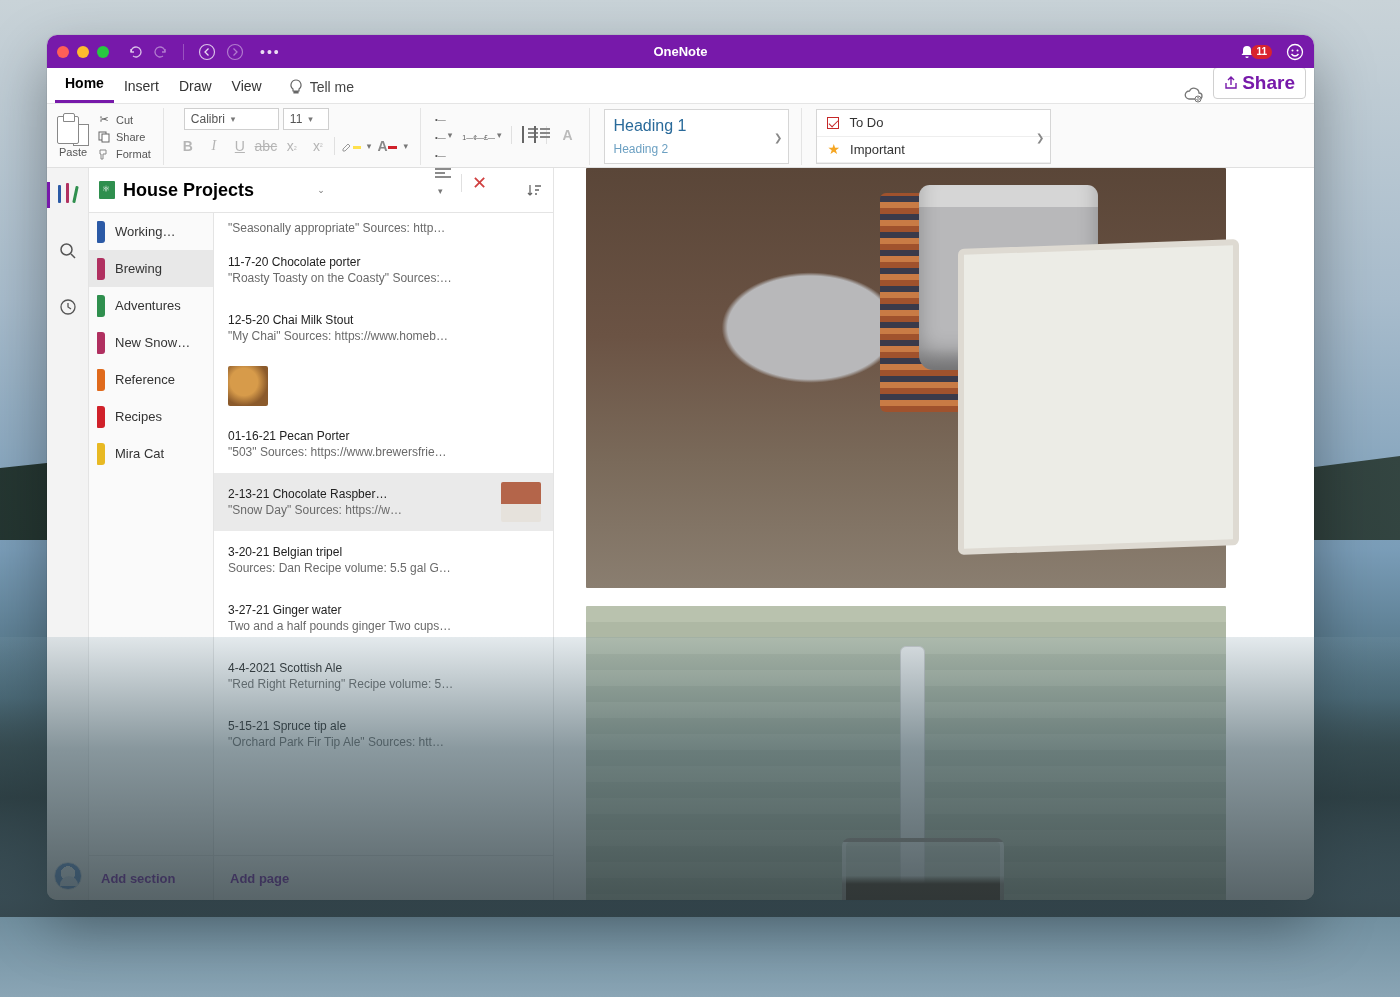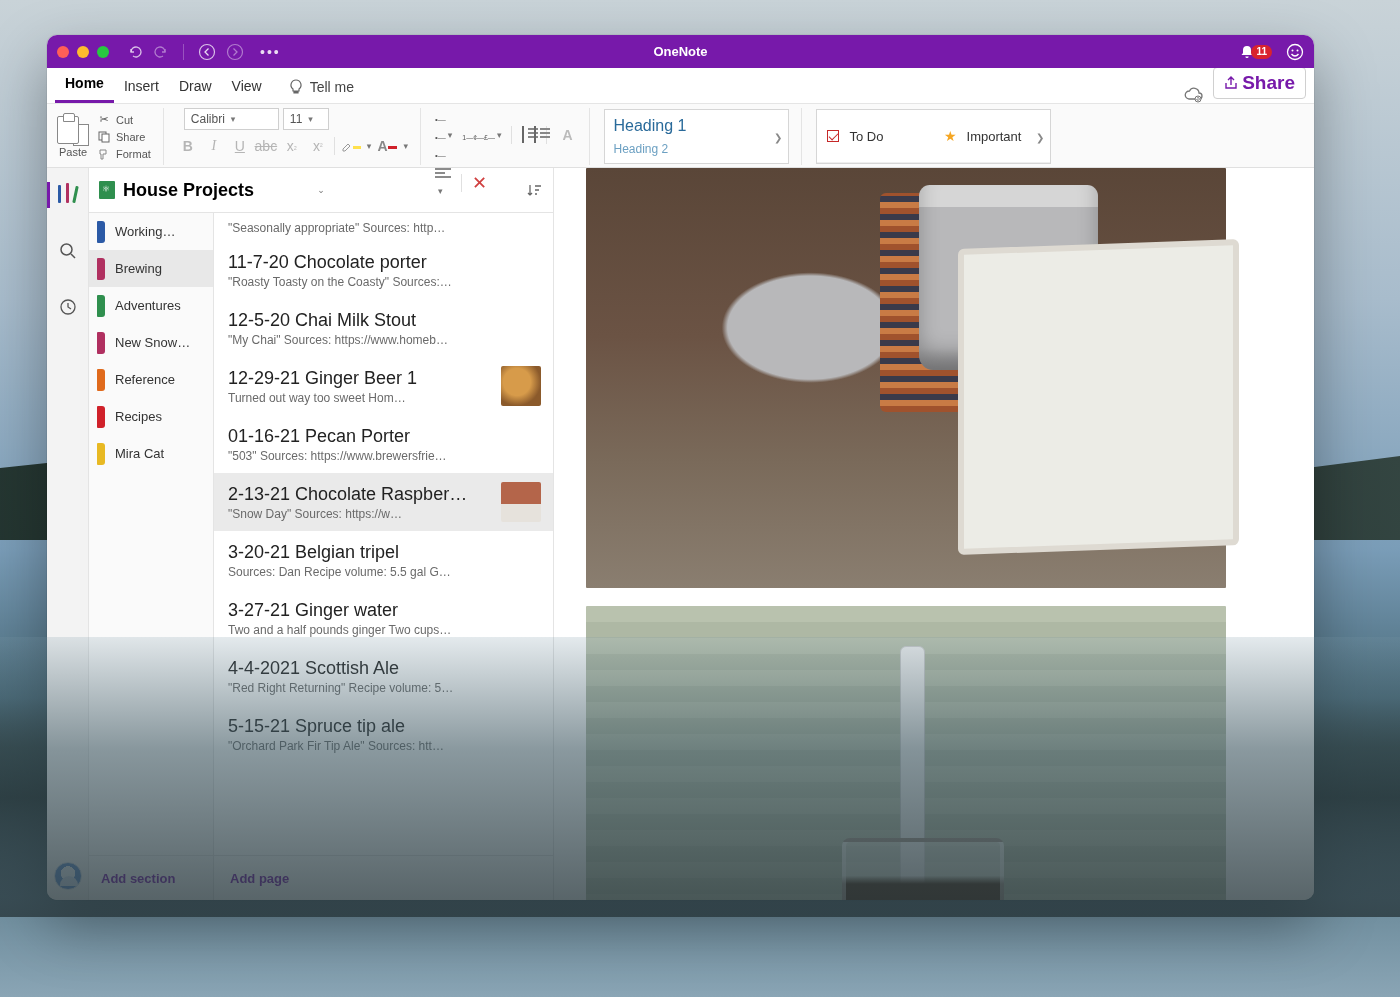--- a/index.html
+++ b/index.html
@@ -90,21 +90,21 @@
 .indent-ic { width:18px; height:14px; border-left:2px solid #666; position:relative; }
 .indent-ic::before,.indent-ic::after { content:""; position:absolute; height:1.5px; background:#888; }
 .indent-ic::before { top:2px; left:4px; width:10px; }
 .indent-ic::after { top:6px; left:4px; width:10px; box-shadow: 0 4px 0 #888; }
 .color-bar { display:block; width:14px; height:3px; margin-top:2px; }
 .x-btn { color:#d04040; font-size:18px; font-weight:300; }
 .styles-box { border:1px solid #d6d6d6; background:#fff; width:185px; height:55px; padding:4px 8px; display:flex; flex-direction:column; justify-content:space-around; position:relative; }
 .heading1 { color:#296a9a; font-size:16px; }
 .heading2 { color:#6ca0c2; font-size:12px; }
 .styles-box .more { position:absolute; right:6px; top:50%; transform:translateY(-50%); color:#888; font-size:10px; }
-.tags-box { border:1px solid #d6d6d6; background:#fff; width:235px; height:55px; display:flex; flex-direction:row; position:relative; }
+.tags-box { border:1px solid #d6d6d6; background:#fff; width:235px; height:55px; display:flex; flex-direction:column; position:relative; }
 .tag-row { flex:1; display:flex; align-items:center; gap:10px; padding:0 10px; font-size:13px; color:#333; border-bottom:1px solid #eee; }
 .tag-row:last-child { border-bottom:none; }
 .todo-box { width:12px; height:12px; border:1.5px solid #c62828; position:relative; }
 .todo-box::after { content:""; position:absolute; left:1px; top:2px; width:8px; height:4px; border-left:1.5px solid #c62828; border-bottom:1.5px solid #c62828; transform:rotate(-45deg); }
 .star { color:#f5a623; font-size:14px; }
 .tags-box .more { position:absolute; right:6px; top:50%; transform:translateY(-50%); color:#888; font-size:10px; }
 
 
 .main { flex:1; display:flex; min-height:0; }
 .vtabs { width:42px; background:#f3f3f3; border-right:1px solid #e4e4e4; display:flex; flex-direction:column; align-items:center; padding-top:10px; gap:22px; position:relative; }
@@ -128,21 +128,21 @@
 .nav-header .title { font-size:18px; font-weight:600; flex:1; white-space:nowrap; overflow:hidden; text-overflow:ellipsis; }
 .sort-ic { color:#666; }
 .nav-body { flex:1; display:flex; min-height:0; }
 
 .pages { flex:1; display:flex; flex-direction:column; background:#fff; border-left:0; }
 .page-item { padding:8px 12px 8px 14px; border-bottom:0; cursor:pointer; display:flex; gap:10px; align-items:center; }
 .page-item:not(.cutoff){ min-height:58px; }
 .page-item.cutoff { padding-top:2px; padding-bottom:6px; }
 .page-item.selected { background:#eaeaea; }
 .page-text { flex:1; min-width:0; }
-.page-title { font-size:18px; color:#222; white-space:nowrap; overflow:hidden; text-overflow:ellipsis; }
+.page-title { font-size:12px; color:#222; white-space:nowrap; overflow:hidden; text-overflow:ellipsis; }
 .page-sub { font-size:12px; color:#6a6a6a; white-space:nowrap; overflow:hidden; text-overflow:ellipsis; margin-top:2px; }
 .thumb { width:40px; height:40px; border-radius:2px; flex-shrink:0; }
 .thumb.ginger { background: radial-gradient(circle at 40% 40%, #d79b4a 0 40%, #8b5a2b 70%); }
 .thumb.blue { background: linear-gradient(135deg,#2a5aa0,#4a8ad0); position:relative; overflow:hidden; }
 .thumb.blue::after { content:""; position:absolute; inset:6px; background:rgba(255,220,120,.35); }
 .thumb.rasp { background: linear-gradient(180deg,#b4654a 0 55%, #e6e2dc 55%); }
 .pg-footer { margin-top:auto; height:45px; border-top:1px solid #e4e4e4; display:flex; align-items:center; padding:0 16px; color:#7719aa; font-size:13px; font-weight:600; }
 
 
 .canvas-wrap { flex:1; background:#fff; overflow:hidden; position:relative; }
@@ -460,24 +460,20 @@
                     <div class="page-sub">"Roasty Toasty on the Coasty"  Sources:…</div>
                   </div>
                 </div>
                 <div class="page-item">
                   <div class="page-text">
                     <div class="page-title">12-5-20 Chai Milk Stout</div>
                     <div class="page-sub">"My Chai"  Sources: https://www.homeb…</div>
                   </div>
                 </div>
                 <div class="page-item">
-                  <div class="page-text">
-                    <div class="page-title">12-29-21 Ginger Beer 1</div>
-                    <div class="page-sub">Turned out way too sweet  Hom…</div>
-                  </div>
                   <div class="thumb ginger"></div>
                 </div>
                 <div class="page-item">
                   <div class="page-text">
                     <div class="page-title">01-16-21 Pecan Porter</div>
                     <div class="page-sub">"503"  Sources: https://www.brewersfrie…</div>
                   </div>
                 </div>
                 <div class="page-item selected">
                   <div class="page-text">

